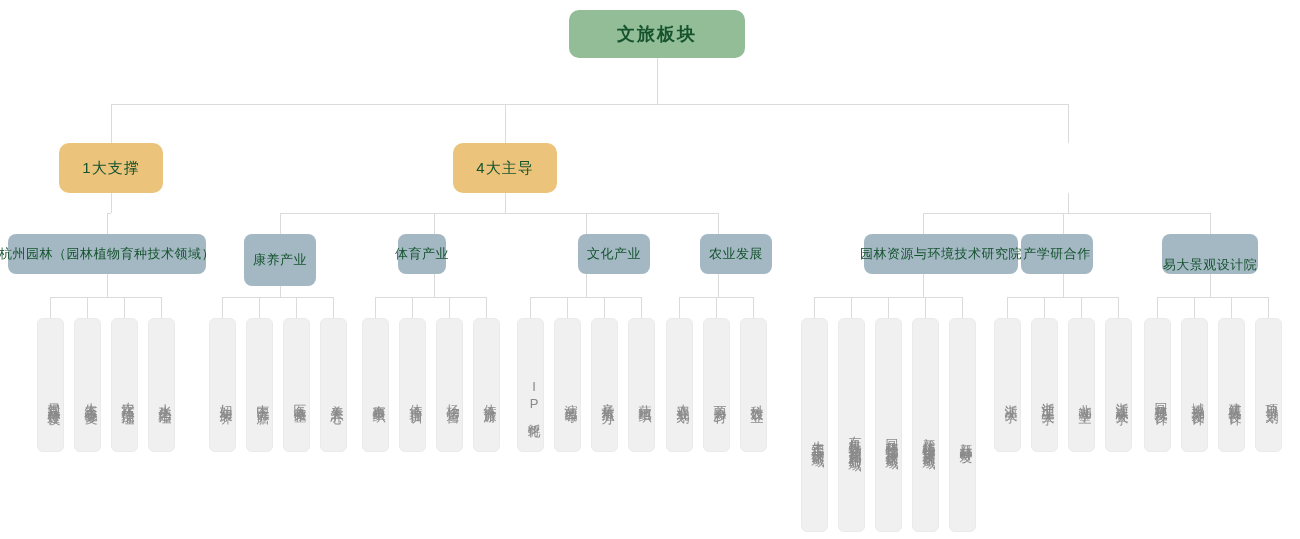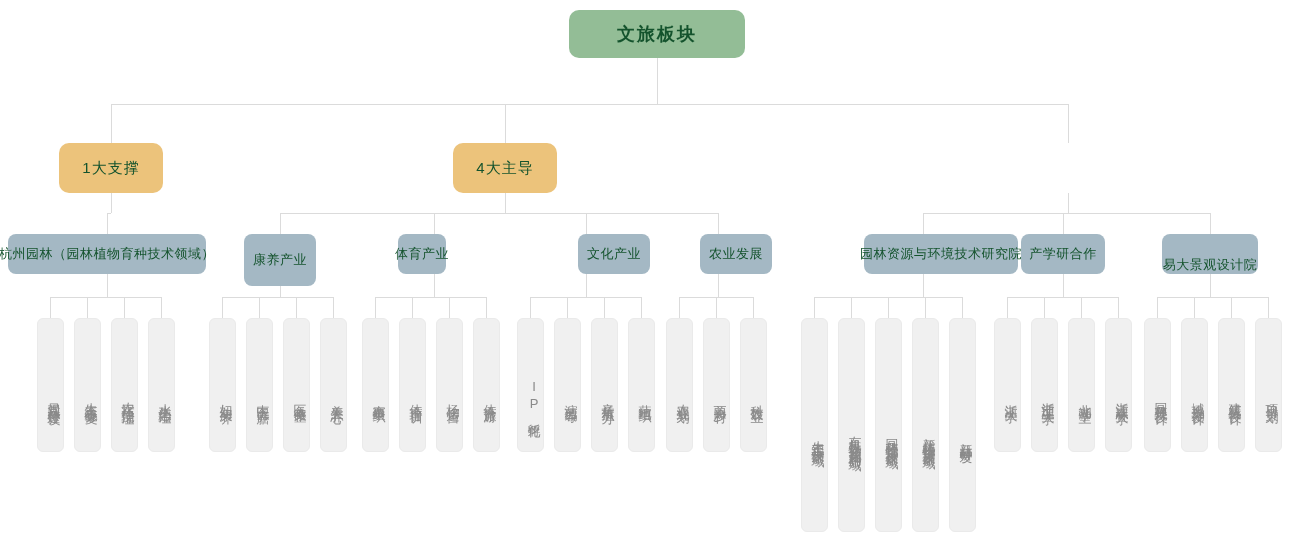--- a/index.html
+++ b/index.html
@@ -87,21 +87,21 @@
     <div class="node leaf" style="left: 702.5px; top: 318px; width: 27px; height: 134px;"><span>美丽乡村</span></div>
     <div class="node leaf" style="left: 739.5px; top: 318px; width: 27px; height: 134px;"><span>科技农业</span></div>
     <div class="node group" style="left: 841px; top: 234px; width: 154px; height: 40px; margin-left: 23px;">
       <span>园林资源与环境技术研究院</span>
     </div>
     <div class="node leaf" style="left: 800.5px; top: 318px; width: 27px; height: 214px;"><span>生态工程技术领域</span></div>
     <div class="node leaf" style="left: 837.5px; top: 318px; width: 27px; height: 214px;"><span>有机废弃物资源化利用领域</span></div>
     <div class="node leaf" style="left: 874.5px; top: 318px; width: 27px; height: 214px;"><span>园林植物育种技术领域</span></div>
     <div class="node leaf" style="left: 911.5px; top: 318px; width: 27px; height: 214px;"><span>新优植物快繁技术领域</span></div>
     <div class="node leaf" style="left: 948.5px; top: 318px; width: 27px; height: 214px;"><span>新品种研发</span></div>
-    <div class="node group" style="left: 1021px; top: 234px; width: 84px; height: 40px;">
+    <div class="node group" style="left: 1021px; top: 234px; width: 72px; height: 40px;">
       <span>产学研合作</span>
     </div>
     <div class="node leaf" style="left: 993.5px; top: 318px; width: 27px; height: 134px;"><span>浙江大学</span></div>
     <div class="node leaf" style="left: 1030.5px; top: 318px; width: 27px; height: 134px;"><span>浙江理工大学</span></div>
     <div class="node leaf" style="left: 1067.5px; top: 318px; width: 27px; height: 134px;"><span>北湖学堂</span></div>
     <div class="node leaf" style="left: 1104.5px; top: 318px; width: 27px; height: 134px;"><span>浙江农林大学</span></div>
     <div class="node group" style="left: 1162px; top: 234px; width: 96px; height: 40px; align-items: flex-end;">
       <span>易大景观设计院</span>
     </div>
     <div class="node leaf" style="left: 1143.5px; top: 318px; width: 27px; height: 134px;"><span>园林景观设计</span></div>

